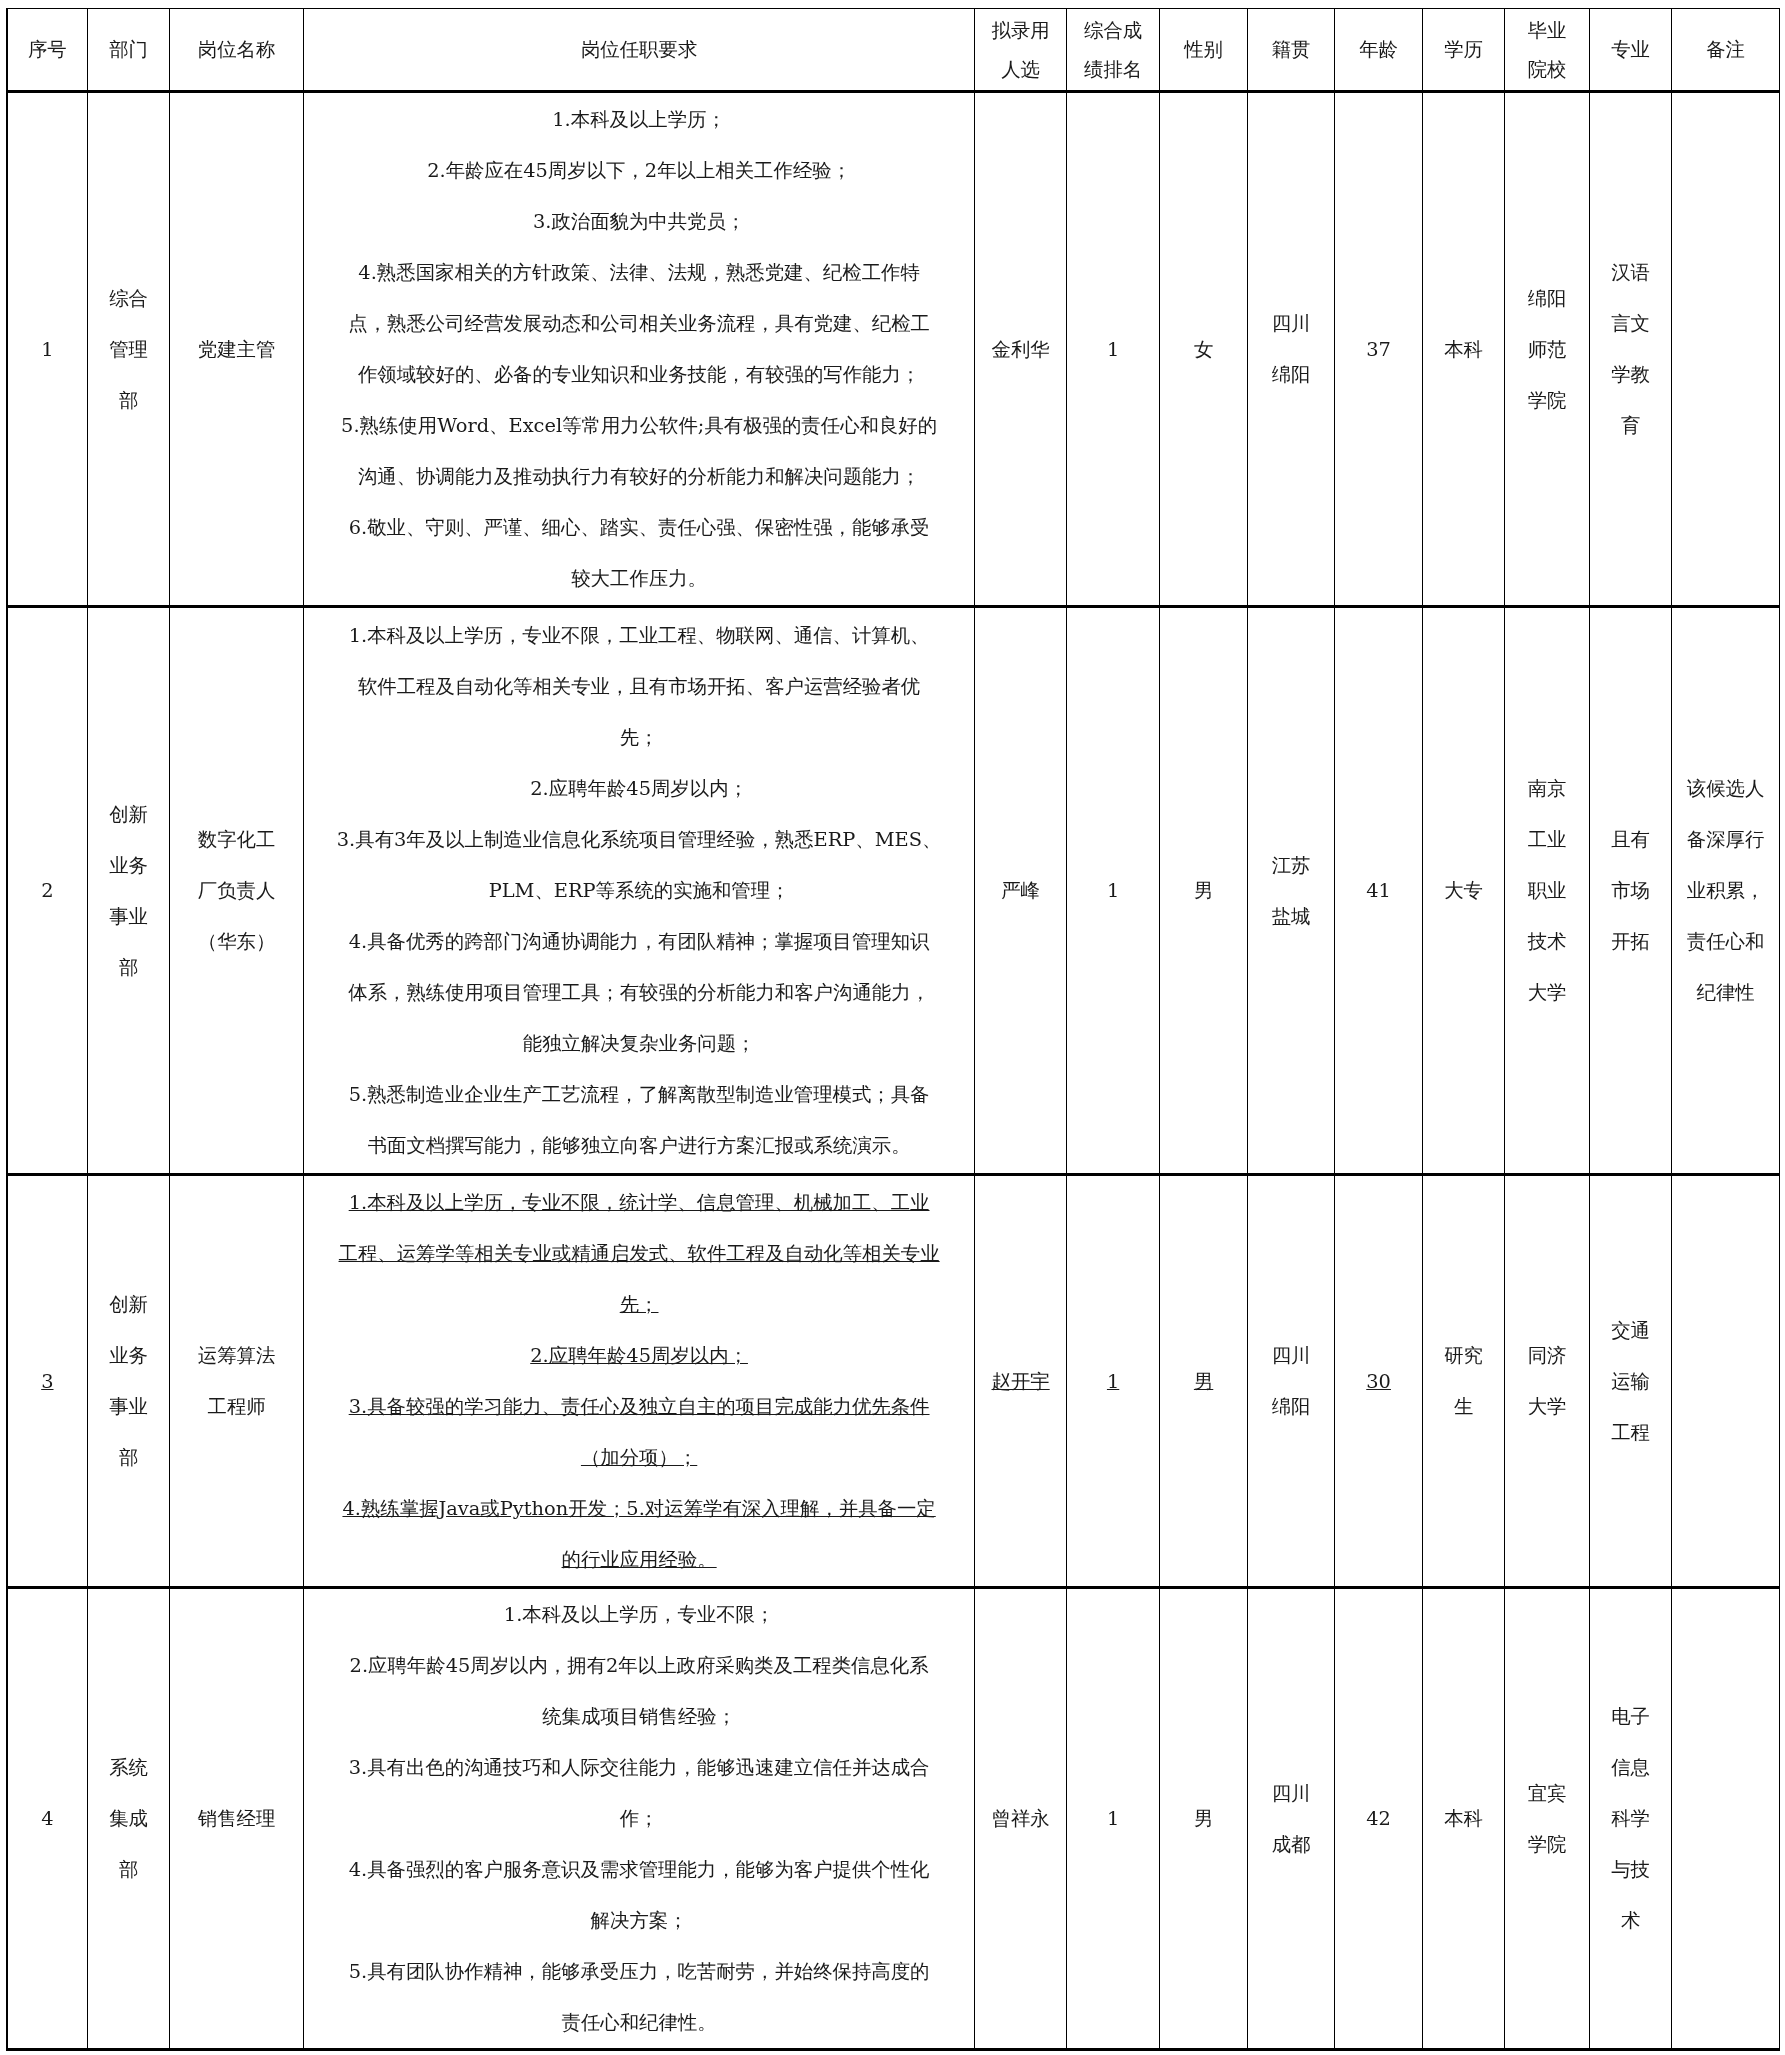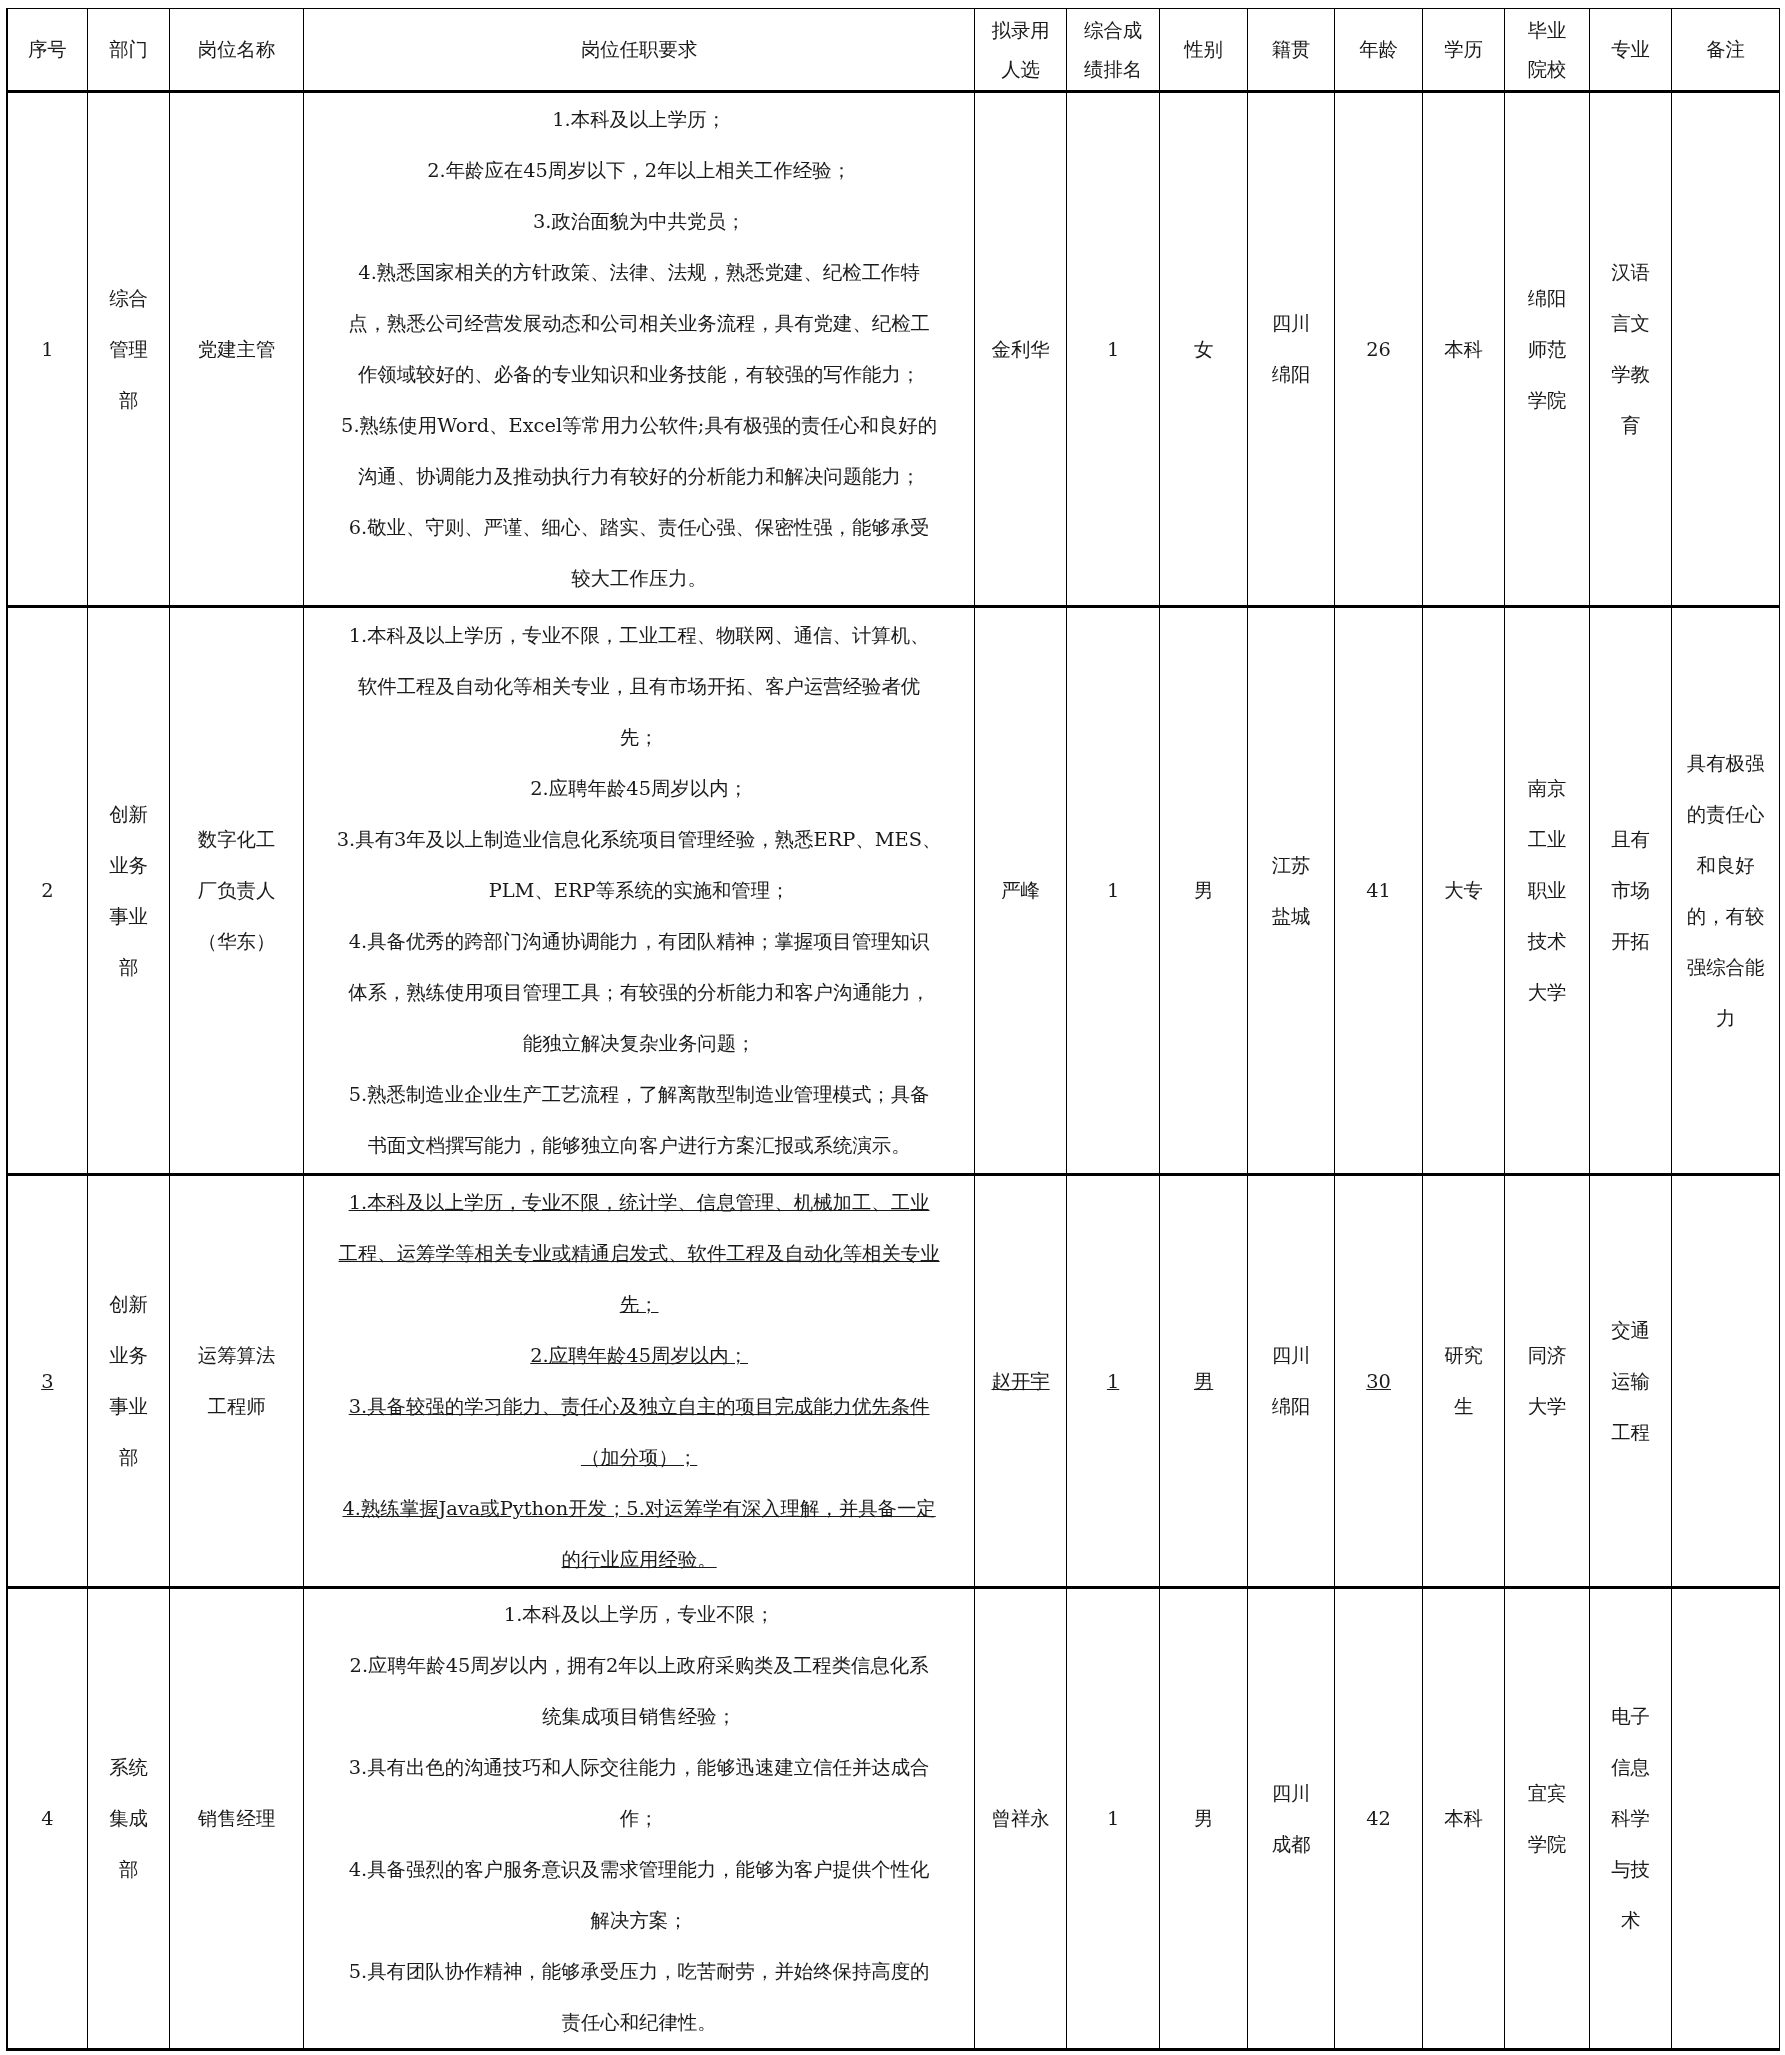--- a/index.html
+++ b/index.html
@@ -74,21 +74,21 @@
         <span class="line">作领域较好的、必备的专业知识和业务技能，有较强的写作能力；</span>
         <span class="line">5.熟练使用Word、Excel等常用力公软件;具有极强的责任心和良好的</span>
         <span class="line">沟通、协调能力及推动执行力有较好的分析能力和解决问题能力；</span>
         <span class="line">6.敬业、守则、严谨、细心、踏实、责任心强、保密性强，能够承受</span>
         <span class="line">较大工作压力。</span>
       </td>
       <td>金利华</td>
       <td>1</td>
       <td>女</td>
       <td><span class="narrow">四川绵阳</span></td>
-      <td>26</td>
+      <td>37</td>
       <td>本科</td>
       <td><span class="narrow">绵阳师范学院</span></td>
       <td><span class="narrow">汉语言文学教育</span></td>
       <td><span class="narrow4"></span></td>
     </tr>
 
     <tr class="r2">
       <td>2</td>
       <td><span class="narrow">创新业务事业部</span></td>
       <td><span class="narrow4">数字化工厂负责人（华东）</span></td>
@@ -106,21 +106,21 @@
         <span class="line">书面文档撰写能力，能够独立向客户进行方案汇报或系统演示。</span>
       </td>
       <td>严峰</td>
       <td>1</td>
       <td>男</td>
       <td><span class="narrow">江苏盐城</span></td>
       <td>41</td>
       <td>大专</td>
       <td><span class="narrow">南京工业职业技术大学</span></td>
       <td><span class="narrow">且有市场开拓</span></td>
-      <td><span class="narrow4">具有极强的责任心和良好的，有较强综合能力</span></td>
+      <td><span class="narrow4">该候选人备深厚行业积累，责任心和纪律性</span></td>
     </tr>
 
     <tr class="r3">
       <td>3</td>
       <td><span class="narrow">创新业务事业部</span></td>
       <td><span class="narrow4">运筹算法工程师</span></td>
       <td class="req">
         <span class="line">1.本科及以上学历，专业不限，统计学、信息管理、机械加工、工业</span>
         <span class="line">工程、运筹学等相关专业或精通启发式、软件工程及自动化等相关专业</span>
         <span class="line">先；</span>

